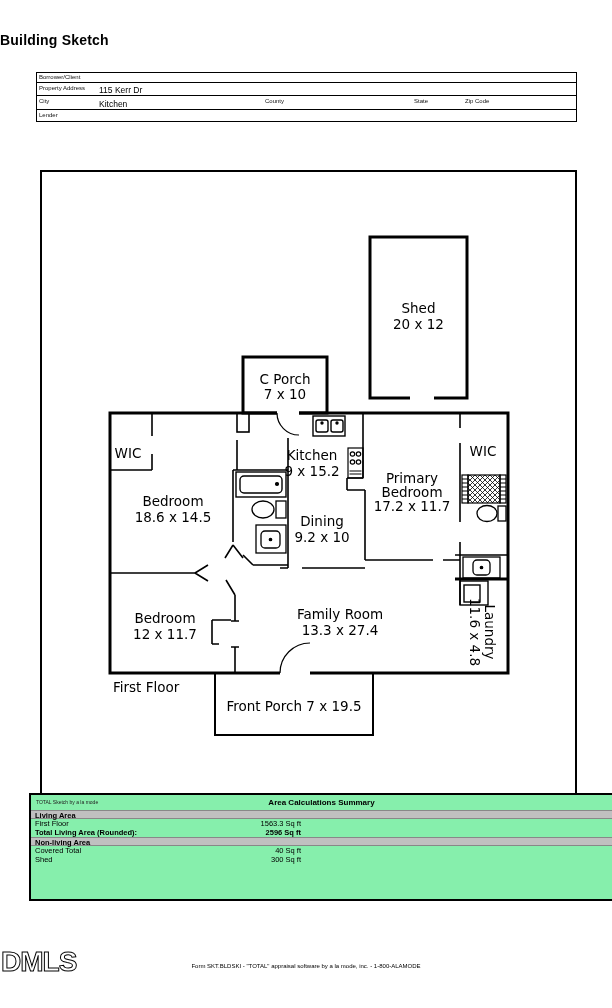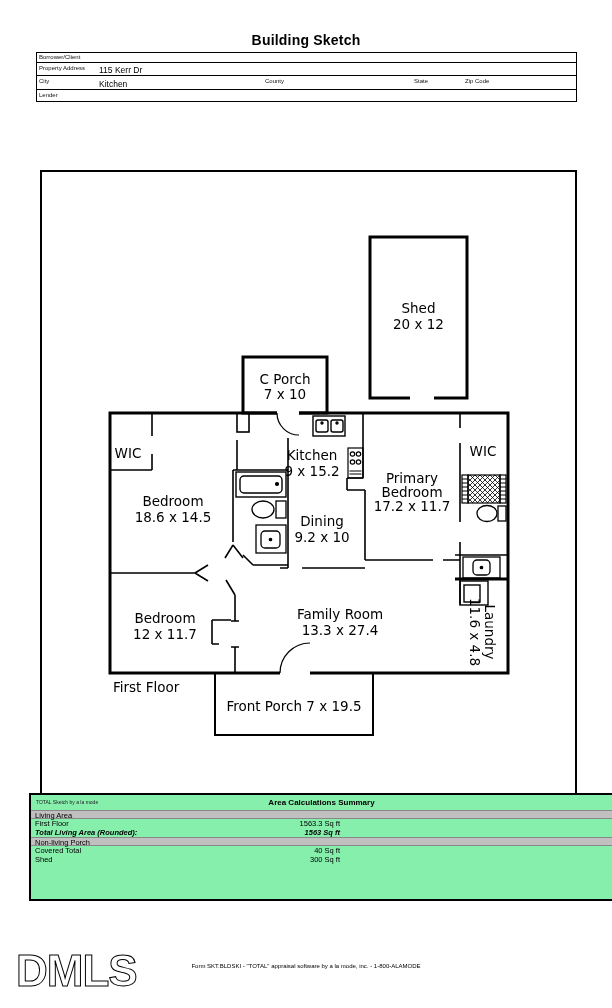--- a/index.html
+++ b/index.html
@@ -1,44 +1,44 @@
 <!DOCTYPE html>
 <html><head>
 <meta charset="utf-8">
 <style>
   html,body{margin:0;padding:0;background:#fff;}
   .page{position:relative;width:612px;height:1008px;background:#fff;overflow:hidden;
         font-family:"Liberation Sans",sans-serif;color:#000;}
-  .title{position:absolute;top:32px;left:0;width:612px;text-align:center;
+  .title{position:absolute;top:32px;left:0;width:612px;text-align:left;
          font-size:14px;font-weight:bold;letter-spacing:.2px;}
   
-  .info{position:absolute;left:36px;top:52px;width:541px;border:1.5px solid #000;box-sizing:border-box;}
+  .info{position:absolute;left:36px;top:72px;width:541px;border:1.5px solid #000;box-sizing:border-box;}
   .irow{position:relative;border-top:1px solid #000;}
   .irow:first-child{border-top:none;}
   .r1{height:9px;} .r2{height:12px;} .r3{height:13px;} .r4{height:11px;}
   .ilbl{position:absolute;font-size:6px;color:#111;}
   .ival{position:absolute;font-size:8.5px;color:#000;}
   
   .frame{position:absolute;left:40px;top:170px;width:537px;height:625px;
          border:2px solid #000;box-sizing:border-box;background:#fff;}
   .frame svg{display:block;}
   
   .summary{position:absolute;left:29px;top:793px;width:585px;height:108px;
            border:2px solid #000;box-sizing:border-box;background:#86efac;font-size:7.5px;}
   .shead{position:relative;height:15px;}
   .swm{position:absolute;left:5px;top:4px;font-size:5px;color:#222;}
   .stitle{position:absolute;left:0;top:3px;width:100%;text-align:center;font-size:8px;font-weight:bold;}
-  .band{height:9px;background:#c0c0c0;font-weight:normal;font-size:7.5px;
+  .band{height:9px;background:#c0c0c0;font-weight:bold;font-size:7.5px;
         padding-left:4px;line-height:9px;border-top:1px solid #888;border-bottom:1px solid #888;box-sizing:border-box;}
   .srow{position:relative;height:9px;line-height:9px;}
   .slbl{position:absolute;left:4px;top:0;}
-  .sval{position:absolute;left:0;top:0;width:270px;text-align:right;padding-left:39px;}
-  .bold{font-weight:bold;font-style:italic;}
-  
-  .logo{position:absolute;left:16px;top:946px;font-size:44px;font-weight:bold;
+  .sval{position:absolute;left:0;top:0;width:270px;text-align:right;}
+  .bold{font-weight:bold;}
+  
+  .logo{position:absolute;left:1px;top:946px;font-size:28px;font-weight:bold;
         letter-spacing:-1px;color:#fff;-webkit-text-stroke:1px #000;
         font-family:"Liberation Sans",sans-serif;}
   .formline{position:absolute;left:0;top:963px;width:612px;text-align:center;font-size:6px;color:#000;}
   text{font-family:"DejaVu Sans",sans-serif;fill:#000;}
   .rl{font-size:13.5px;}
 </style>
 </head>
 <body>
 
 <div class="page">
@@ -214,23 +214,23 @@
       <span class="swm">TOTAL Sketch by a la mode</span>
       <span class="stitle">Area Calculations Summary</span>
     </div>
     <div class="band">Living Area</div>
     <div class="srow">
       <span class="slbl">First Floor</span>
       <span class="sval">1563.3 Sq ft</span>
     </div>
     <div class="srow bold">
       <span class="slbl">Total Living Area (Rounded):</span>
-      <span class="sval">1563 Sq ft</span>
-    </div>
-    <div class="band">Non-living Porch</div>
+      <span class="sval">2596 Sq ft</span>
+    </div>
+    <div class="band">Non-living Area</div>
     <div class="srow">
       <span class="slbl">Covered Total</span>
       <span class="sval">40 Sq ft</span>
     </div>
     <div class="srow">
       <span class="slbl">Shed</span>
       <span class="sval">300 Sq ft</span>
     </div>
   </div>
 

